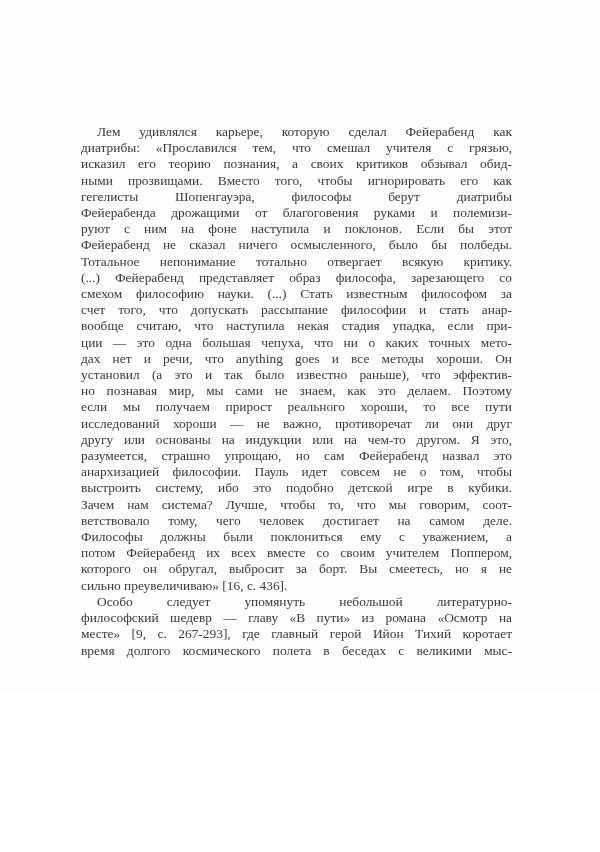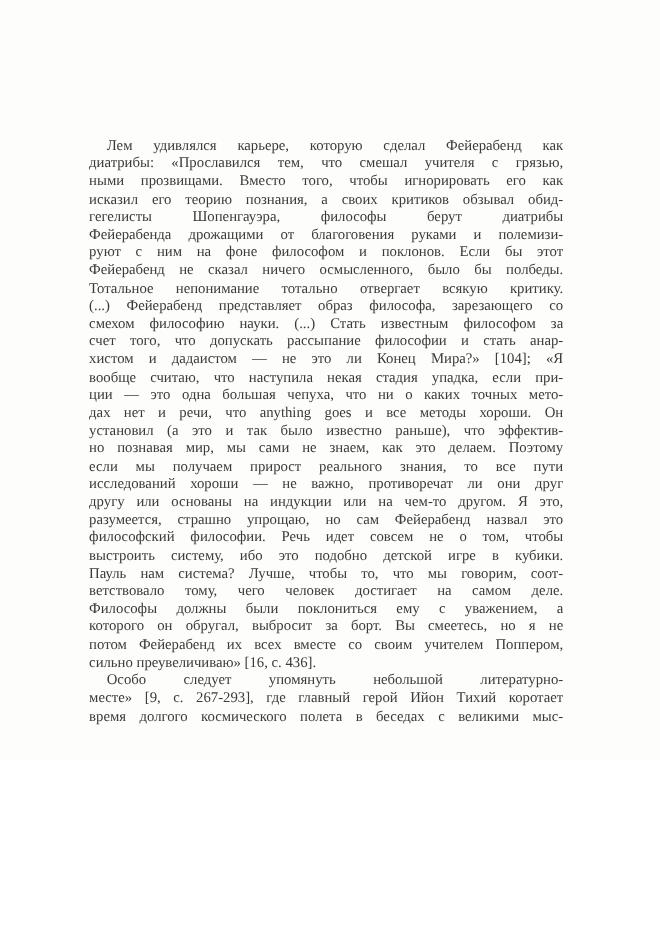--- a/index.html
+++ b/index.html
@@ -51,49 +51,49 @@
   }
 </style>
 </head>
 <body>
 
 <div class="page">
   <div class="text-block">
       <div class="paragraph">
         <div class="line indent">Лем удивлялся карьере, которую сделал Фейерабенд как</div>
         <div class="line">диатрибы: «Прославился тем, что смешал учителя с грязью,</div>
+        <div class="line">исказил его теорию познания, а своих критиков обзывал обид-</div>
         <div class="line">ными прозвищами. Вместо того, чтобы игнорировать его как</div>
-        <div class="line">исказил его теорию познания, а своих критиков обзывал обид-</div>
         <div class="line">гегелисты Шопенгауэра, философы берут диатрибы</div>
         <div class="line">Фейерабенда дрожащими от благоговения руками и полемизи-</div>
-        <div class="line">руют с ним на фоне философом и поклонов. Если бы этот</div>
+        <div class="line">руют с ним на фоне наступила и поклонов. Если бы этот</div>
         <div class="line">Фейерабенд не сказал ничего осмысленного, было бы полбеды.</div>
         <div class="line">Тотальное непонимание тотально отвергает всякую критику.</div>
         <div class="line">(...) Фейерабенд представляет образ философа, зарезающего со</div>
         <div class="line">смехом философию науки. (...) Стать известным философом за</div>
         <div class="line">счет того, что допускать рассыпание философии и стать анар-</div>
-        <div class="line">хистом и дадаистом — не это ли Конец Мира?» [104]; «Я</div>
         <div class="line">вообще считаю, что наступила некая стадия упадка, если при-</div>
         <div class="line">ции — это одна большая чепуха, что ни о каких точных мето-</div>
         <div class="line">дах нет и речи, что anything goes и все методы хороши. Он</div>
         <div class="line">установил (а это и так было известно раньше), что эффектив-</div>
         <div class="line">но познавая мир, мы сами не знаем, как это делаем. Поэтому</div>
-        <div class="line">если мы получаем прирост реального знания, то все пути</div>
+        <div class="line">если мы получаем прирост реального хороши, то все пути</div>
         <div class="line">исследований хороши — не важно, противоречат ли они друг</div>
         <div class="line">другу или основаны на индукции или на чем-то другом. Я это,</div>
         <div class="line">разумеется, страшно упрощаю, но сам Фейерабенд назвал это</div>
-        <div class="line">философский философии. Речь идет совсем не о том, чтобы</div>
+        <div class="line">анархизацией философии. Пауль идет совсем не о том, чтобы</div>
         <div class="line">выстроить систему, ибо это подобно детской игре в кубики.</div>
-        <div class="line">Пауль нам система? Лучше, чтобы то, что мы говорим, соот-</div>
+        <div class="line">Зачем нам система? Лучше, чтобы то, что мы говорим, соот-</div>
         <div class="line">ветствовало тому, чего человек достигает на самом деле.</div>
         <div class="line">Философы должны были поклониться ему с уважением, а</div>
+        <div class="line">потом Фейерабенд их всех вместе со своим учителем Поппером,</div>
         <div class="line">которого он обругал, выбросит за борт. Вы смеетесь, но я не</div>
-        <div class="line">потом Фейерабенд их всех вместе со своим учителем Поппером,</div>
         <div class="line para-end">сильно преувеличиваю» [16, с. 436].</div>
       </div>
       <div class="paragraph">
         <div class="line indent">Особо следует упомянуть небольшой литературно-</div>
+        <div class="line">философский шедевр — главу «В пути» из романа «Осмотр на</div>
         <div class="line">месте» [9, с. 267-293], где главный герой Ийон Тихий коротает</div>
         <div class="line">время долгого космического полета в беседах с великими мыс-</div>
       </div>
     </div>
   <div class="folio">173</div>
 </div>
 
 </body></html>

